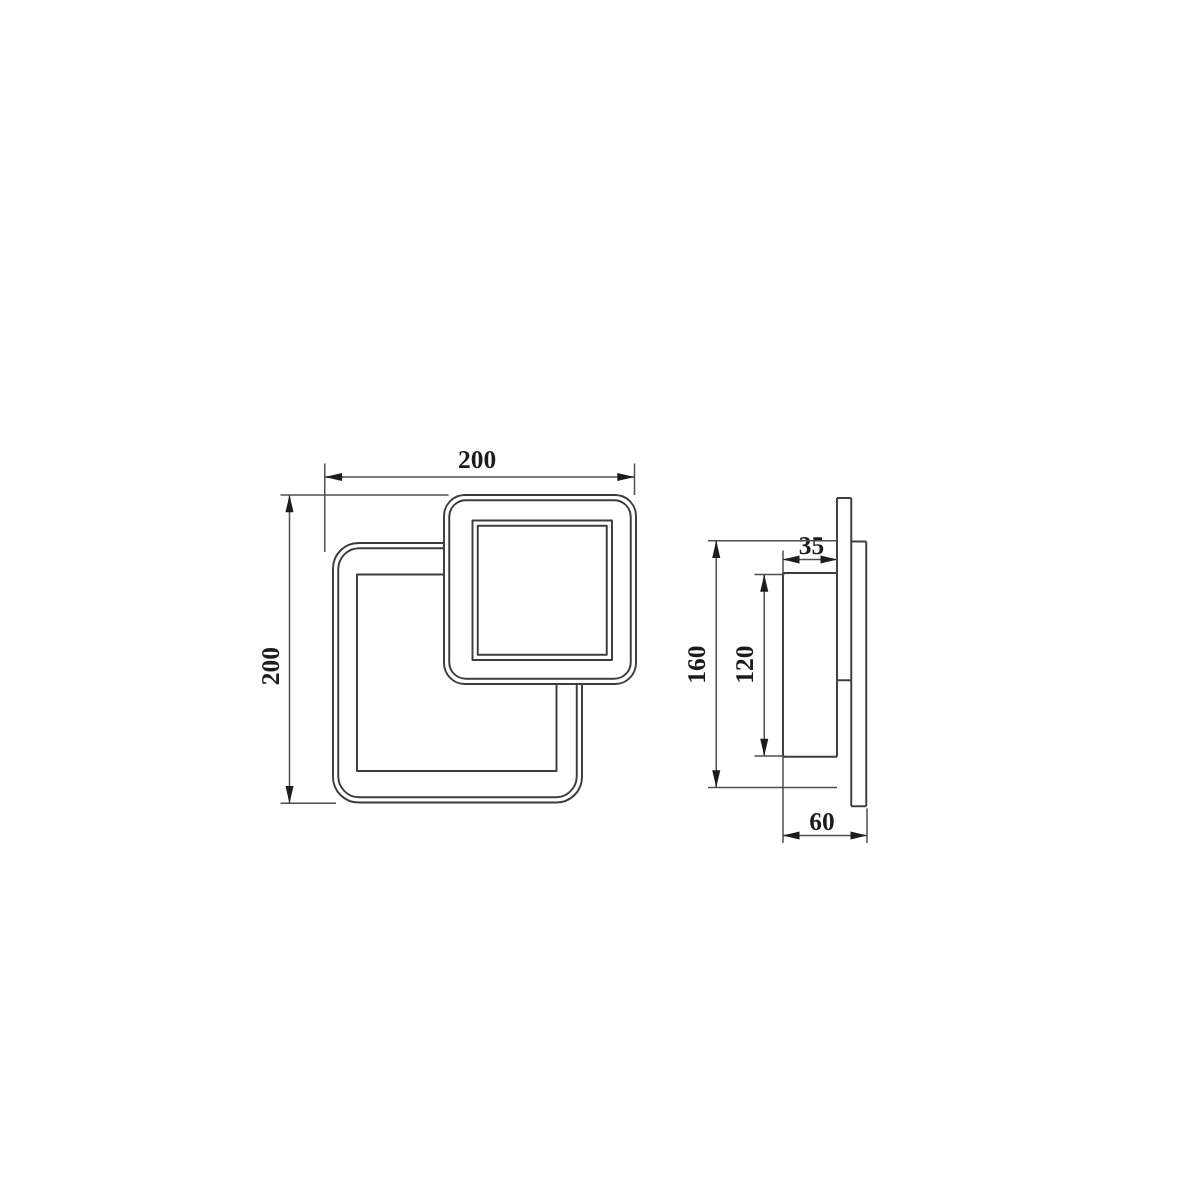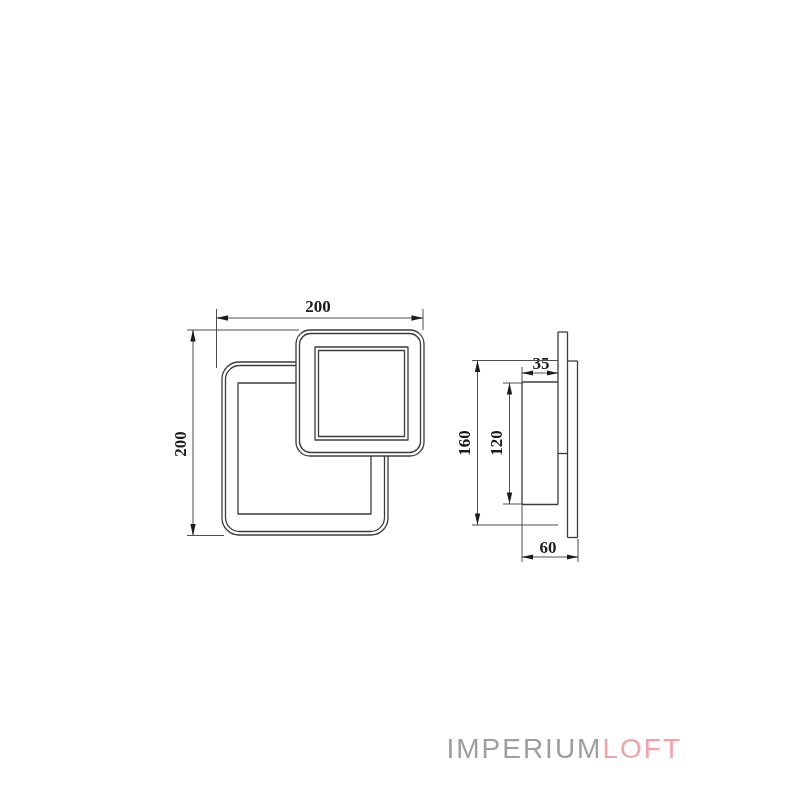--- a/index.html
+++ b/index.html
@@ -148,17 +148,14 @@
     <g>
       <line class="dim" x1="522" y1="504.5" x2="522" y2="562"></line>
       <line class="dim" x1="578" y1="539" x2="578" y2="562"></line>
       <line class="dim" x1="522" y1="557" x2="578" y2="557"></line>
       <polygon class="arrow" points="522,557 533,554.4 533,559.6"></polygon>
       <polygon class="arrow" points="578,557 567,554.4 567,559.6"></polygon>
       <text class="dim-text" x="548" y="553" text-anchor="middle">60</text>
     </g>
   </svg>
 
-  <div class="logo">
-    <span class="gray">IMPERIUM</span><span class="pink">LOFT</span>
-  </div>
 
 </div>
 
 </body></html>

